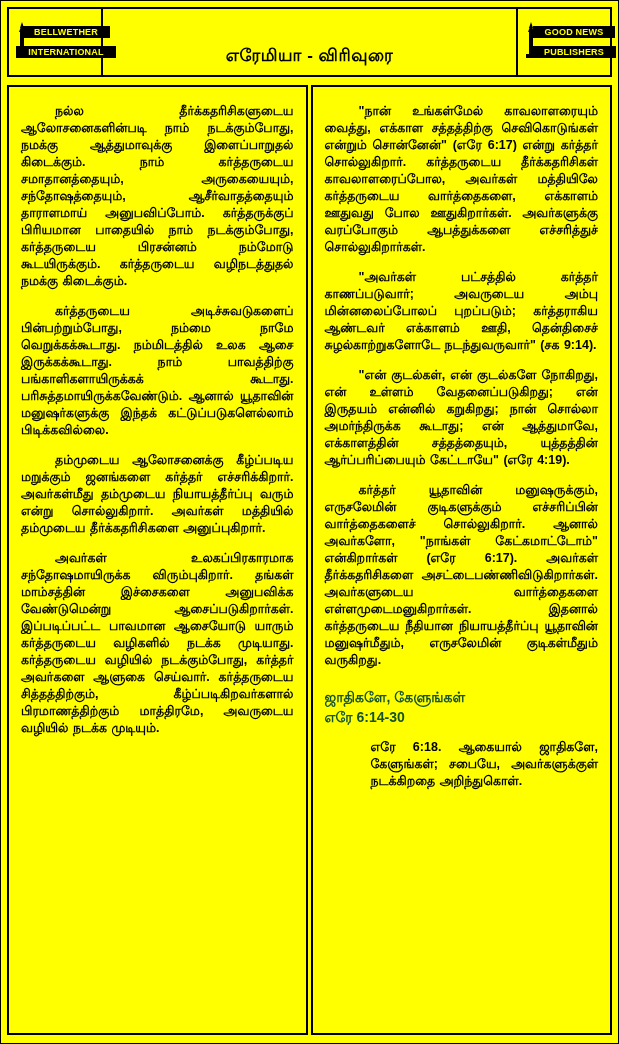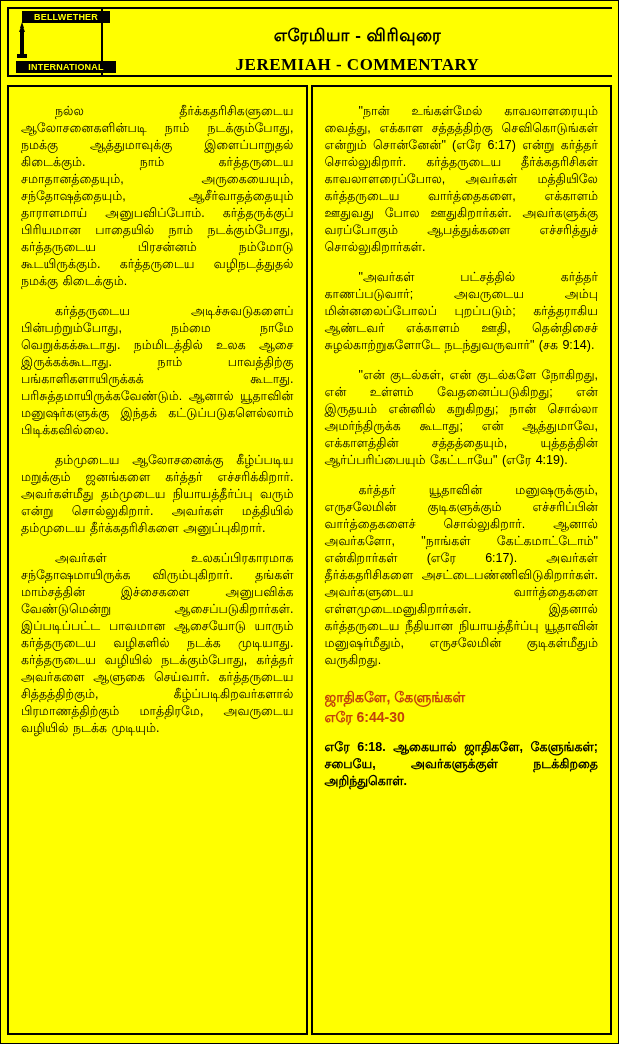--- a/index.html
+++ b/index.html
@@ -47,21 +47,21 @@
     padding-left: 20px;
   }
   .logo-line {
     font-weight: bold;
     font-size: 9px;
     letter-spacing: 0.2px;
     color: #000000;
     background: #000000;
     color: #ffff00;
     padding: 1px 12px;
-    margin: 19px 0;
+    margin: 4px 0;
     white-space: nowrap;
   }
   .logo-glyph {
     position: absolute;
     left: 4px;
     top: 50%;
     transform: translateY(-50%);
     width: 18px;
     height: 40px;
   }
@@ -111,31 +111,33 @@
   .col.right { width: 303px; margin-left: 3px; }
 
   p.para {
     margin: 0 0 13px 0;
     text-align: justify;
     text-indent: 34px;
     font-size: 12.5px;
     line-height: 17px;
     color: #000000;
     word-spacing: 1px;
+    font-weight: bold;
   }
   p.para.noindent { text-indent: 0; }
   .section-head {
     margin: 18px 0 12px 0;
     font-weight: bold;
     font-size: 14px;
     line-height: 20px;
-    color: #c2410c;
+    color: #14532d;
   }
   p.para.bold {
     font-weight: bold;
+    margin-left: 46px;
   }
 </style>
 </head>
 <body>
 
 <div class="page">
 
   <div class="header">
 
     <div class="logo-box left">
@@ -146,44 +148,55 @@
           <rect x="4" y="32" width="10" height="4" fill="#000"></rect>
           <path d="M9 0 L11 6 L7 6 Z" fill="#000"></path>
         </svg>
       </span>
       <span class="logo-line">BELLWETHER</span>
       <span class="logo-line">INTERNATIONAL</span>
     </div>
 
     <div class="title-box">
       <div class="title-ta">எரேமியா  -  விரிவுரை</div>
-      <div class="title-en">JEREMIAH -  COMMENTARY</div>
-    </div>
-
+    </div>
+
+    <div class="logo-box right">
+      <span class="logo-glyph">
+        <svg width="18" height="40" viewBox="0 0 18 40">
+          <polygon points="9,2 12,10 6,10" fill="#000"></polygon>
+          <rect x="7" y="10" width="4" height="22" fill="#000"></rect>
+          <rect x="4" y="32" width="10" height="4" fill="#000"></rect>
+          <path d="M9 0 L11 6 L7 6 Z" fill="#000"></path>
+        </svg>
+      </span>
+      <span class="logo-line">GOOD NEWS</span>
+      <span class="logo-line">PUBLISHERS</span>
+    </div>
 
   </div>
 
   <div class="body-area">
 
     <div class="col left">
       <p class="para">நல்ல தீர்க்கதரிசிகளுடைய ஆலோசனைகளின்படி நாம் நடக்கும்போது, நமக்கு ஆத்துமாவுக்கு இளைப்பாறுதல் கிடைக்கும். நாம் கர்த்தருடைய சமாதானத்தையும், அருகையையும், சந்தோஷத்தையும், ஆசீர்வாதத்தையும் தாராளமாய் அனுபவிப்போம். கர்த்தருக்குப் பிரியமான பாதையில் நாம் நடக்கும்போது, கர்த்தருடைய பிரசன்னம் நம்மோடு கூடயிருக்கும். கர்த்தருடைய வழிநடத்துதல் நமக்கு கிடைக்கும்.</p>
       <p class="para">கர்த்தருடைய அடிச்சுவடுகளைப் பின்பற்றும்போது, நம்மை நாமே வெறுக்கக்கூடாது. நம்மிடத்தில் உலக ஆசை இருக்கக்கூடாது. நாம் பாவத்திற்கு பங்காளிகளாயிருக்கக் கூடாது. பரிசுத்தமாயிருக்கவேண்டும். ஆனால் யூதாவின் மனுஷர்களுக்கு இந்தக் கட்டுப்படுகளெல்லாம் பிடிக்கவில்லை.</p>
       <p class="para">தம்முடைய ஆலோசனைக்கு கீழ்ப்படிய மறுக்கும் ஜனங்களை கர்த்தர் எச்சரிக்கிறார். அவர்கள்மீது தம்முடைய நியாயத்தீர்ப்பு வரும் என்று சொல்லுகிறார். அவர்கள் மத்தியில் தம்முடைய தீர்க்கதரிசிகளை அனுப்புகிறார்.</p>
       <p class="para">அவர்கள் உலகப்பிரகாரமாக சந்தோஷமாயிருக்க விரும்புகிறார். தங்கள் மாம்சத்தின் இச்சைகளை அனுபவிக்க வேண்டுமென்று ஆசைப்படுகிறார்கள். இப்படிப்பட்ட பாவமான ஆசையோடு யாரும் கர்த்தருடைய வழிகளில் நடக்க முடியாது. கர்த்தருடைய வழியில் நடக்கும்போது, கர்த்தர் அவர்களை ஆளுகை செய்வார். கர்த்தருடைய சித்தத்திற்கும், கீழ்ப்படிகிறவர்களால் பிரமாணத்திற்கும் மாத்திரமே, அவருடைய வழியில் நடக்க முடியும்.</p>
     </div>
 
     <div class="col right">
       <p class="para">"நான் உங்கள்மேல் காவலாளரையும் வைத்து, எக்காள சத்தத்திற்கு செவிகொடுங்கள் என்றும் சொன்னேன்" (எரே 6:17) என்று கர்த்தர் சொல்லுகிறார். கர்த்தருடைய தீர்க்கதரிசிகள் காவலாளரைப்போல, அவர்கள் மத்தியிலே கர்த்தருடைய வார்த்தைகளை, எக்காளம் ஊதுவது போல ஊதுகிறார்கள். அவர்களுக்கு வரப்போகும் ஆபத்துக்களை எச்சரித்துச் சொல்லுகிறார்கள்.</p>
       <p class="para">"அவர்கள் பட்சத்தில் கர்த்தர் காணப்படுவார்; அவருடைய அம்பு மின்னலைப்போலப் புறப்படும்; கர்த்தராகிய ஆண்டவர் எக்காளம் ஊதி, தென்திசைச் சுழல்காற்றுகளோடே நடந்துவருவார்" (சக 9:14).</p>
       <p class="para">"என் குடல்கள், என் குடல்களே நோகிறது, என் உள்ளம் வேதனைப்படுகிறது; என் இருதயம் என்னில் கறுகிறது; நான் சொல்லா அமர்ந்திருக்க கூடாது; என் ஆத்துமாவே, எக்காளத்தின் சத்தத்தையும், யுத்தத்தின் ஆர்ப்பரிப்பையும் கேட்டாயே" (எரே 4:19).</p>
       <p class="para">கர்த்தர் யூதாவின் மனுஷருக்கும், எருசலேமின் குடிகளுக்கும் எச்சரிப்பின் வார்த்தைகளைச் சொல்லுகிறார். ஆனால் அவர்களோ, "நாங்கள் கேட்கமாட்டோம்" என்கிறார்கள் (எரே 6:17). அவர்கள் தீர்க்கதரிசிகளை அசட்டைபண்ணிவிடுகிறார்கள். அவர்களுடைய வார்த்தைகளை எள்ளமுடைமனுகிறார்கள். இதனால் கர்த்தருடைய நீதியான நியாயத்தீர்ப்பு யூதாவின் மனுஷர்மீதும், எருசலேமின் குடிகள்மீதும் வருகிறது.</p>
 
       <div class="section-head">
         <div>ஜாதிகளே, கேளுங்கள்</div>
-        <div>எரே 6:44-30</div>
+        <div>எரே 6:14-30</div>
       </div>
 
       <p class="para bold noindent">எரே 6:18. ஆகையால் ஜாதிகளே, கேளுங்கள்; சபையே, அவர்களுக்குள் நடக்கிறதை அறிந்துகொள்.</p>
     </div>
 
   </div>
 
 </div>
 
 </body></html>

